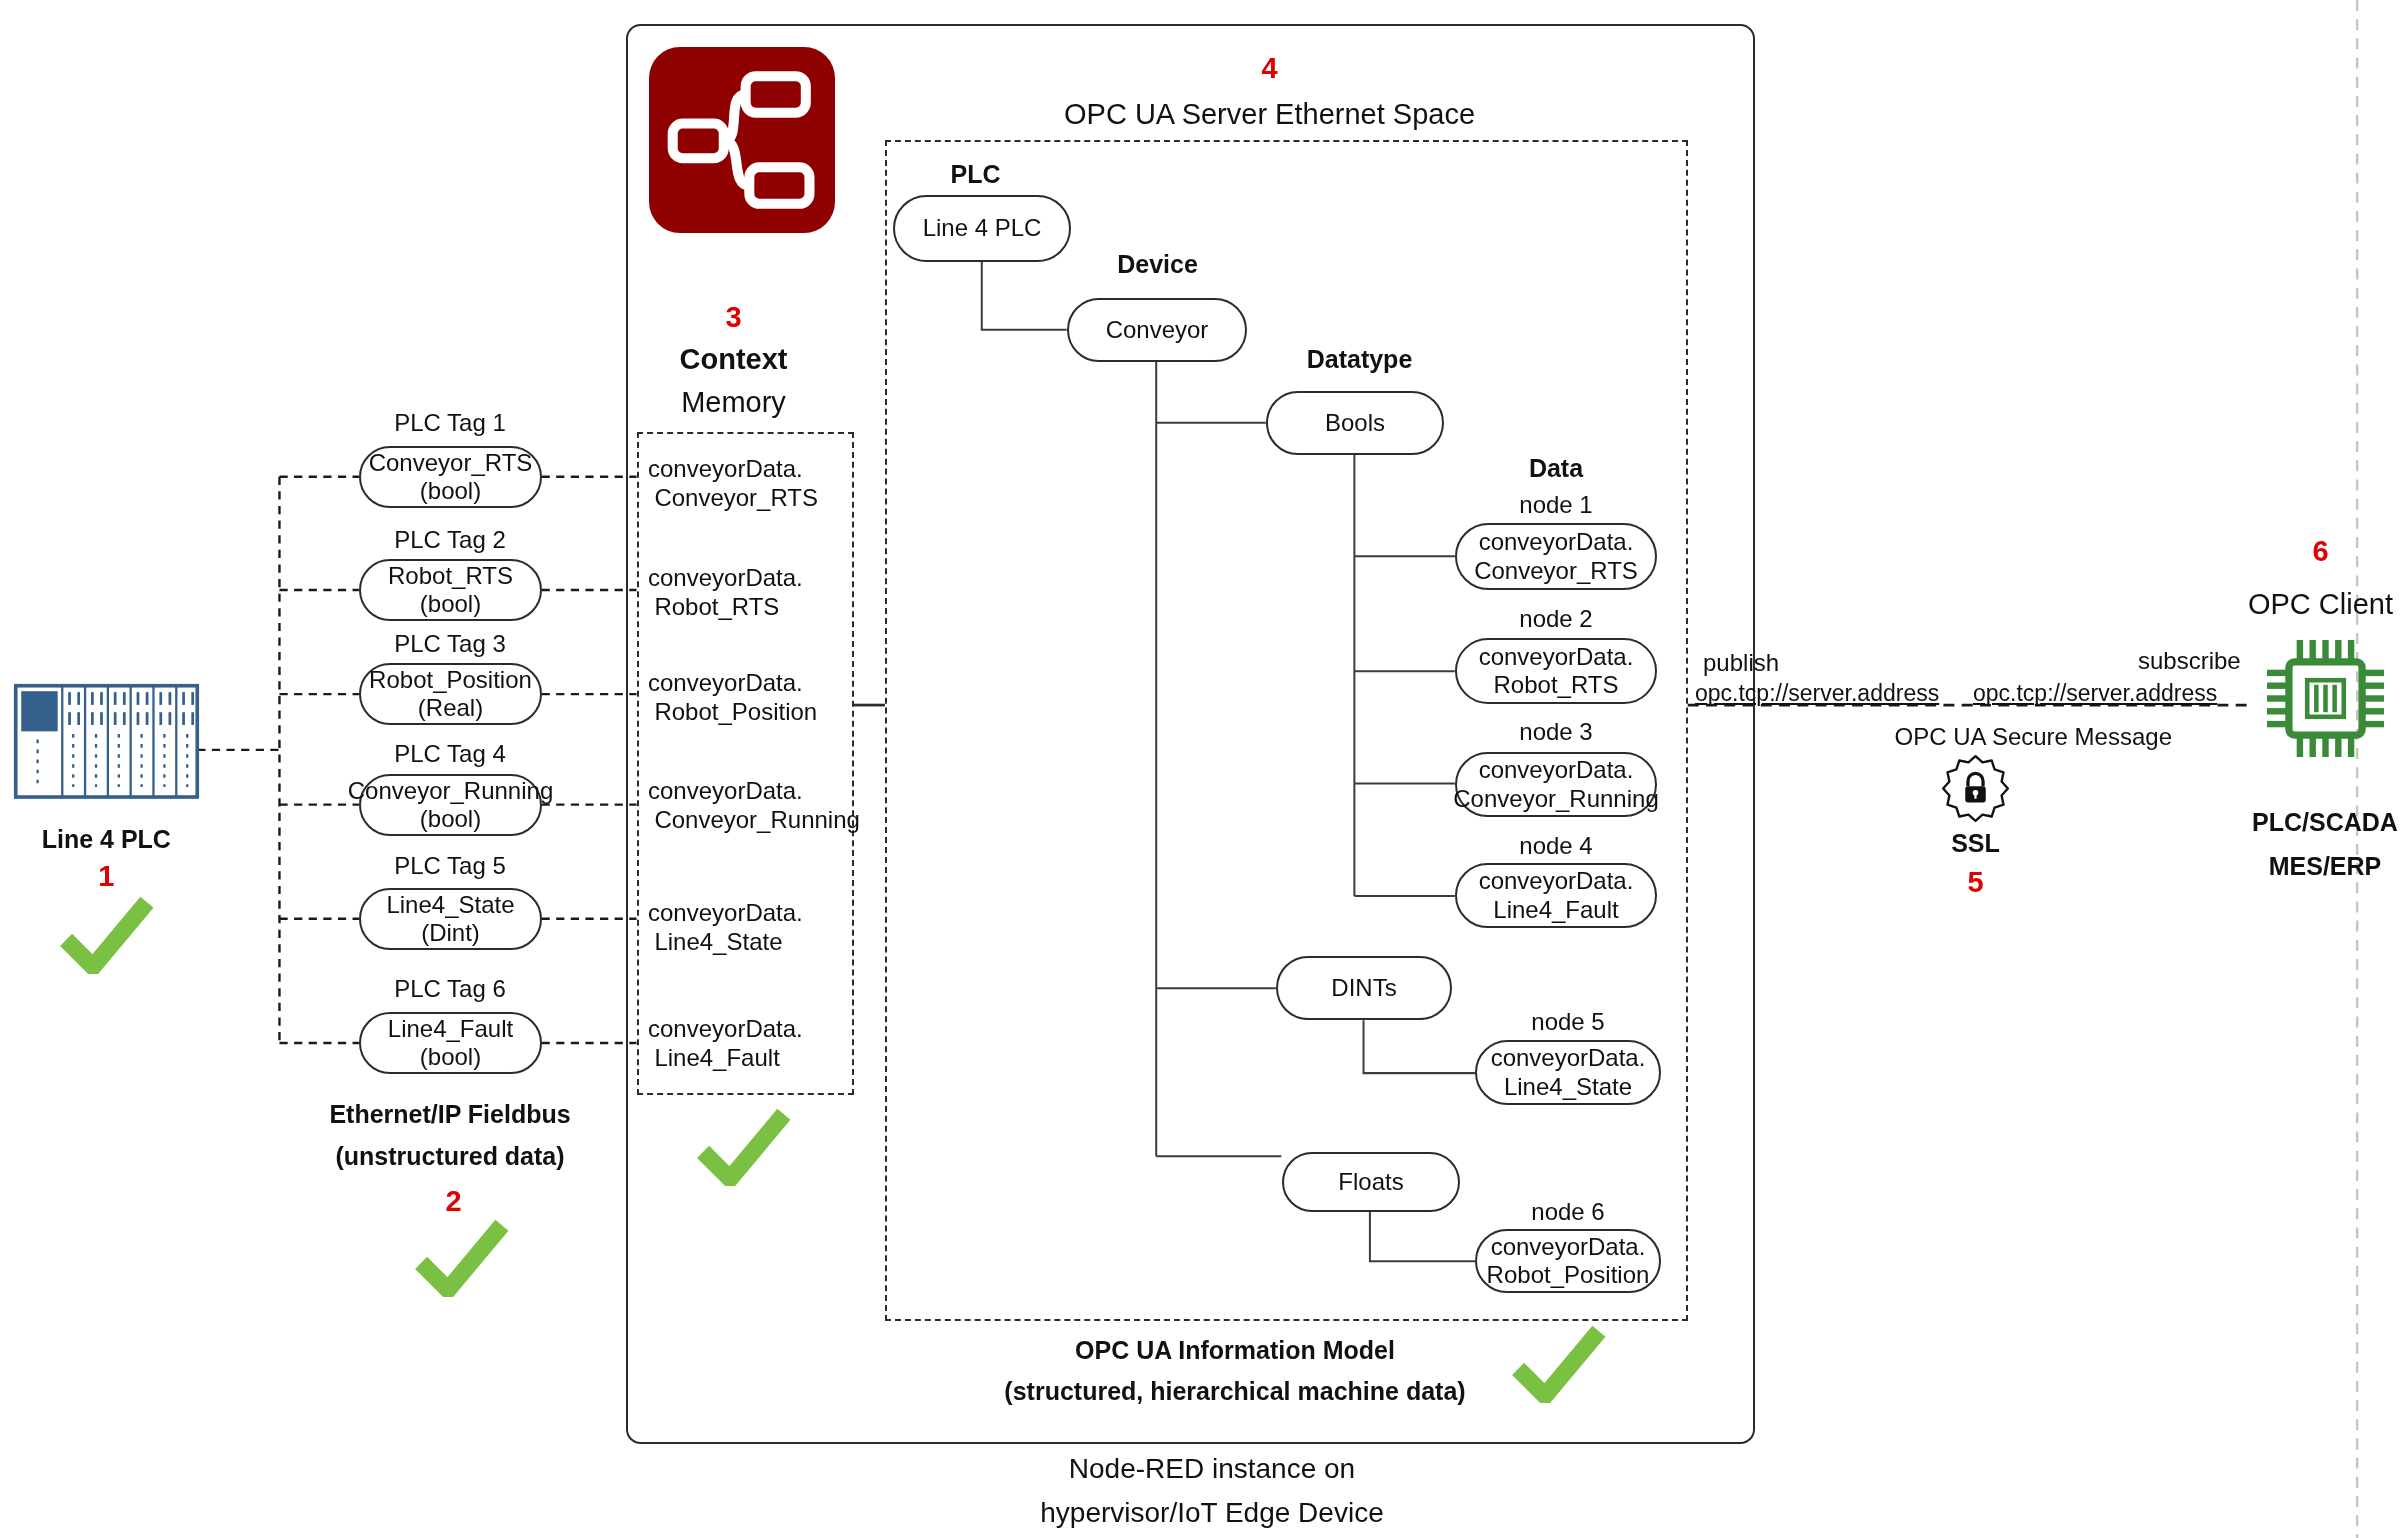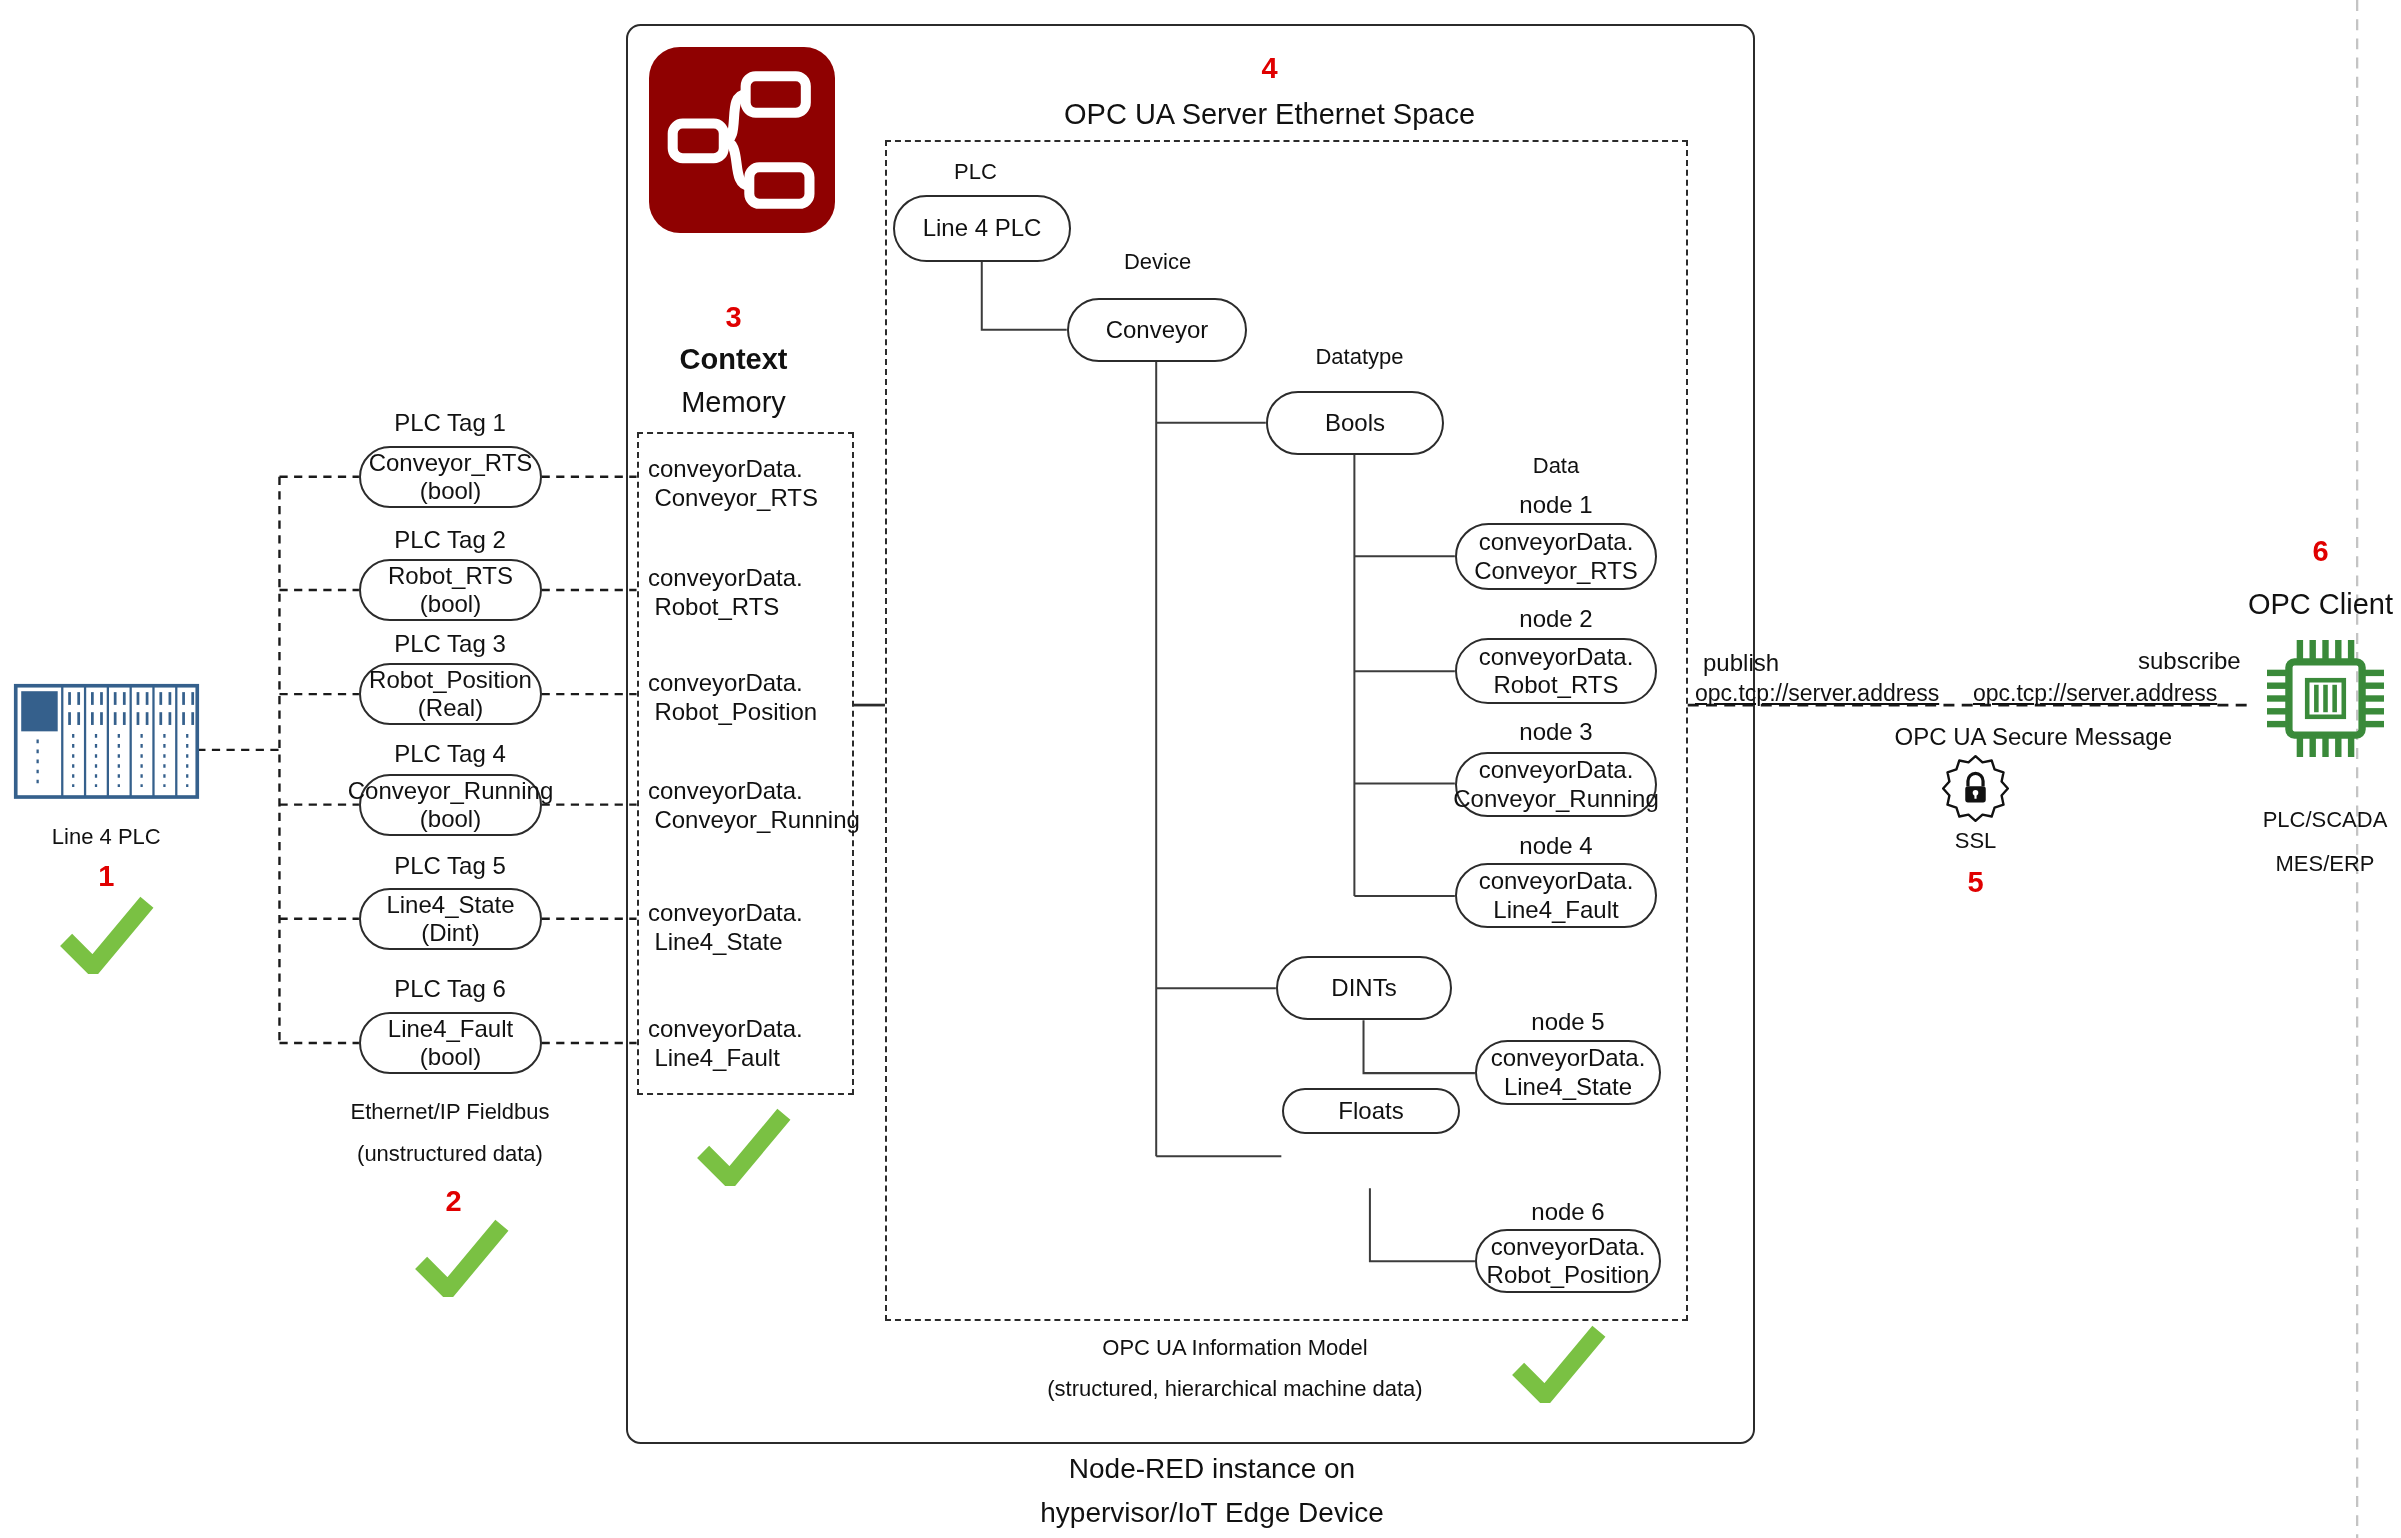--- a/index.html
+++ b/index.html
@@ -7,21 +7,21 @@
   }
   *{box-sizing:border-box;}
   html,body{margin:0;padding:0;background:#fff;}
   .canvas{position:relative;width:2401px;height:1538px;background:#fff;
           font-family:"Liberation Sans",sans-serif;color:#111;overflow:hidden;}
   .abs{position:absolute;}
   .lines{position:absolute;left:0;top:0;}
   .lbl{position:absolute;text-align:center;font-size:24px;line-height:1.2;white-space:nowrap;}
   .lbl.leftal{text-align:left;}
   .big{font-size:29px;}
-  .med{font-size:22px;}
+  .med{font-size:25px;font-weight:bold;}
   .cap31{font-size:28px;}
   .step{position:absolute;text-align:center;font-size:29px;font-weight:bold;color:var(--red);}
   .pill{position:absolute;border:2.2px solid #2b2b2b;border-radius:37px;background:#fff;
         display:flex;flex-direction:column;align-items:center;justify-content:center;
         font-size:24px;line-height:1.18;text-align:center;}
   .pill span{display:block;white-space:nowrap;}
   .dashed-box{position:absolute;border:2.2px dashed #2b2b2b;}
   .solid-box{position:absolute;border:2.4px solid #2b2b2b;border-radius:14.6px;}
   .ctx-item{position:absolute;left:648px;width:216px;font-size:24px;line-height:1.22;text-align:left;}
   .ctx-item span{display:block;white-space:nowrap;}
@@ -229,21 +229,21 @@
     <span>Conveyor</span>
   </div>
 
   <div class="lbl med" style="left:1268px;top:344px;width:183px;">Datatype</div>
   <div class="pill" style="left:1266px;top:391px;width:178px;height:64px;">
     <span>Bools</span>
   </div>
   <div class="pill" style="left:1276px;top:956px;width:176px;height:64px;">
     <span>DINTs</span>
   </div>
-  <div class="pill" style="left:1282px;top:1088px;width:178px;height:46px;">
+  <div class="pill" style="left:1282px;top:1152px;width:178px;height:60px;">
     <span>Floats</span>
   </div>
 
   <div class="lbl med" style="left:1455px;top:453px;width:202px;">Data</div>
 
   <div class="lbl" style="left:1455px;top:491px;width:202px;">node 1</div>
   <div class="pill" style="left:1455px;top:523px;width:202px;height:67px;">
     <span>conveyorData.</span>
     <span>Conveyor_RTS</span>
   </div>

